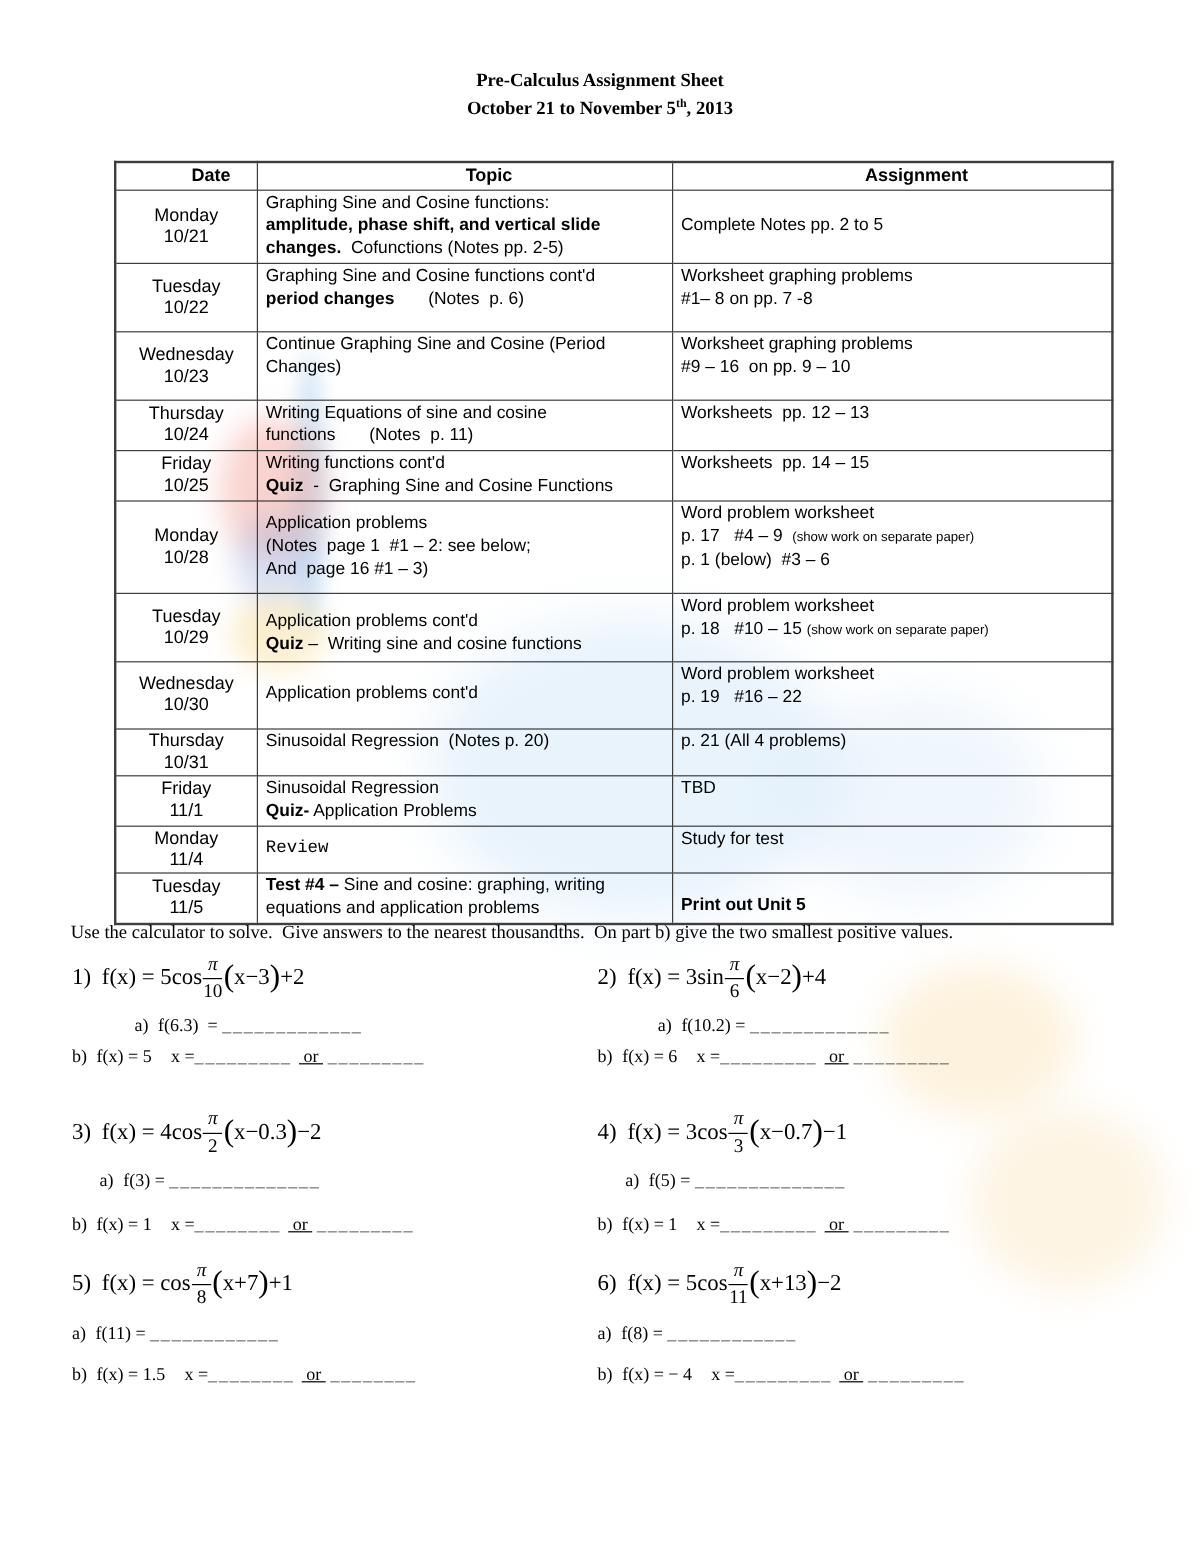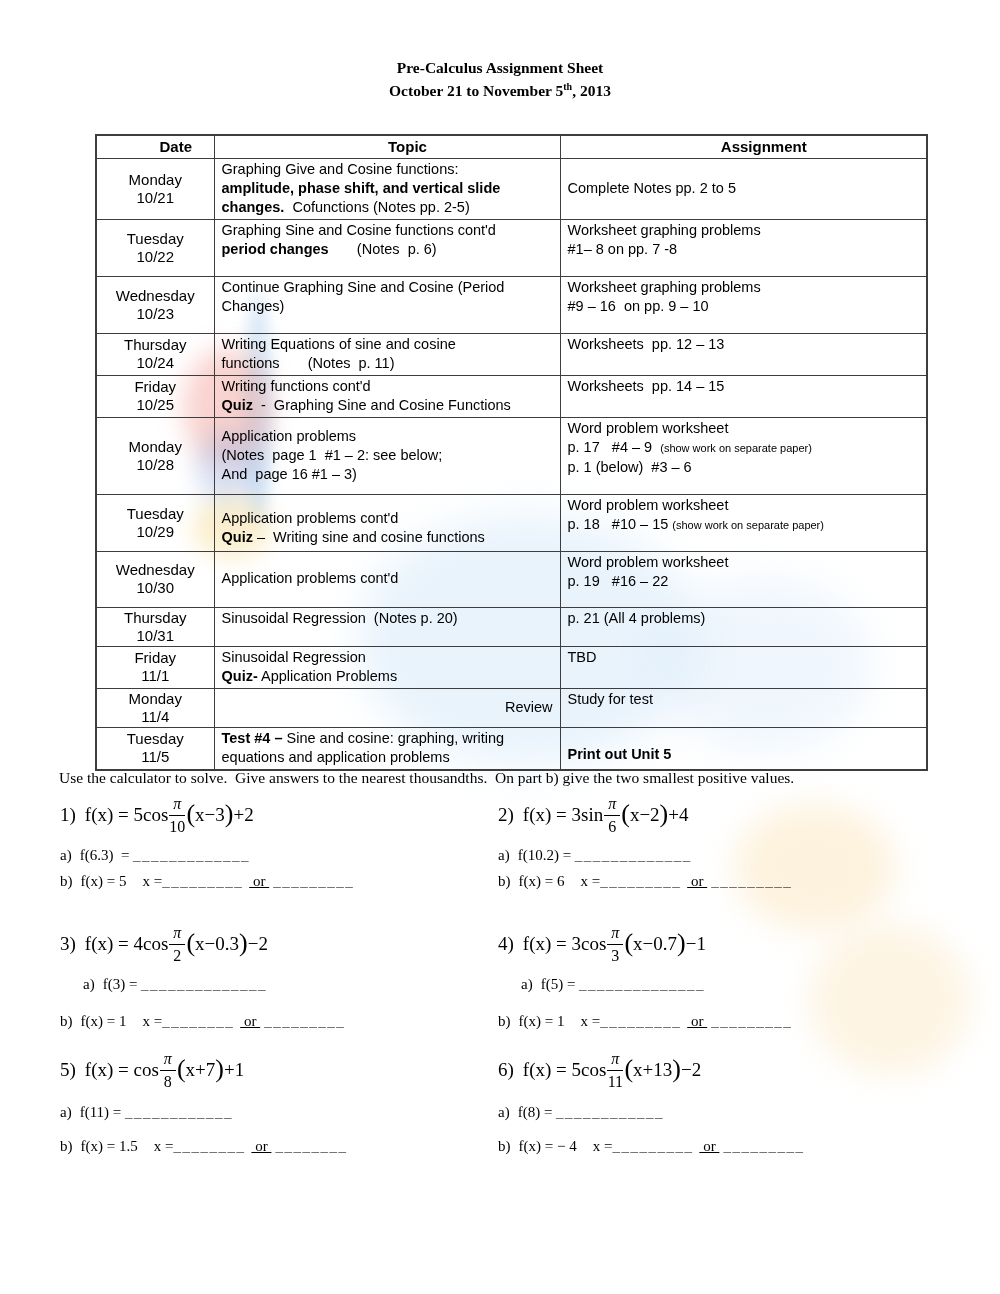--- a/index.html
+++ b/index.html
@@ -46,21 +46,21 @@
   tbody tr:nth-child(7)  { height:57px; }
   tbody tr:nth-child(8)  { height:56px; }
   tbody tr:nth-child(9)  { height:39px; }
   tbody tr:nth-child(10) { height:38px; }
   tbody tr:nth-child(11) { height:39px; }
   tbody tr:nth-child(12) { height:38px; }
   tbody tr:nth-child(1)  td.assign { vertical-align:middle; }
   tbody tr:nth-child(6)  td.topic  { vertical-align:middle; }
   tbody tr:nth-child(7)  td.topic  { vertical-align:bottom; padding-bottom:4px; }
   tbody tr:nth-child(8)  td.topic  { vertical-align:middle; }
-  tbody tr:nth-child(11) td.topic  { vertical-align:middle; text-align:right; }
+  tbody tr:nth-child(11) td.topic  { vertical-align:middle; text-align:left;font-family:Liberation Mono, monospace; }
   tbody tr:nth-child(12) td.assign { vertical-align:bottom; padding-bottom:5px; }
 
   
   .intro {
     position:absolute; left:59px; top:769px; width:900px;
     font-family:"Liberation Serif", serif; font-size:15.5px; color:#000; white-space:pre-wrap;
   }
   .problem { position:absolute; font-family:"Liberation Serif", serif; color:#000; }
   .p0 { left:60px;  top:791px; } .p1 { left:498px; top:791px; }
   .p2 { left:60px;  top:920px; } .p3 { left:498px; top:920px; }
@@ -69,21 +69,21 @@
   .eq .pnum { margin-right:9px; }
   .frac { display:inline-block; text-align:center; font-size:16px; line-height:1; margin:0 1px; }
   .frac .fn { display:block; font-style:italic; padding:0 4px 2px 4px; border-bottom:1.5px solid #000; line-height:18px; }
   .frac .fd { display:block; padding-top:2px; line-height:17px; }
   .bp { font-size:26px; font-weight:400; line-height:1; transform:translateY(-1px); }
   .sub { font-size:15px; white-space:pre; }
   .sub .slabel { display:inline-block; margin-right:8px; }
   .blank { color:#4a4a4a; letter-spacing:1.5px; }
   .bx { margin-left:16px; }
   .orw { margin:0 4px 0 6px;text-decoration:underline; }
-  .g0 .aline { margin-top:8px; }  .g0 .bline { margin-top:9px; }
+  .g0 .aline { margin-top:8px;text-align:center; }  .g0 .bline { margin-top:9px; }
   .g1 .aline { margin-top:8px;margin-left:23px; }  .g1 .bline { margin-top:20px; }
   .g2 .aline { margin-top:10px; } .g2 .bline { margin-top:17px; }
 </style>
 </head>
 <body>
 
 <div class="page">
 
   <div class="wm wm-blue-streak"></div>
   <div class="wm wm-red"></div>
@@ -111,21 +111,21 @@
         <thead>
           <tr>
             <th>Date</th>
             <th>Topic</th>
             <th>Assignment</th>
           </tr>
         </thead>
         <tbody>
             <tr>
               <td class="date"><span>Monday</span><br><span>10/21</span></td>
-              <td class="topic"><div class="ln"><span>Graphing Give and Cosine functions:</span></div><div class="ln"><span class="b">amplitude, phase shift, and vertical slide</span></div><div class="ln"><span class="b">changes.</span><span>  Cofunctions (Notes pp. 2-5)</span></div></td>
+              <td class="topic"><div class="ln"><span>Graphing Sine and Cosine functions:</span></div><div class="ln"><span class="b">amplitude, phase shift, and vertical slide</span></div><div class="ln"><span class="b">changes.</span><span>  Cofunctions (Notes pp. 2-5)</span></div></td>
               <td class="assign"><div class="ln"><span>Complete Notes pp. 2 to 5</span></div></td>
             </tr>
             <tr>
               <td class="date"><span>Tuesday</span><br><span>10/22</span></td>
               <td class="topic"><div class="ln"><span>Graphing Sine and Cosine functions cont'd</span></div><div class="ln"><span class="b">period changes</span><span>       (Notes  p. 6)</span></div></td>
               <td class="assign"><div class="ln"><span>Worksheet graphing problems</span></div><div class="ln"><span>#1– 8 on pp. 7 -8</span></div></td>
             </tr>
             <tr>
               <td class="date"><span>Wednesday</span><br><span>10/23</span></td>
               <td class="topic"><div class="ln"><span>Continue Graphing Sine and Cosine (Period</span></div><div class="ln"><span>Changes)</span></div></td>

